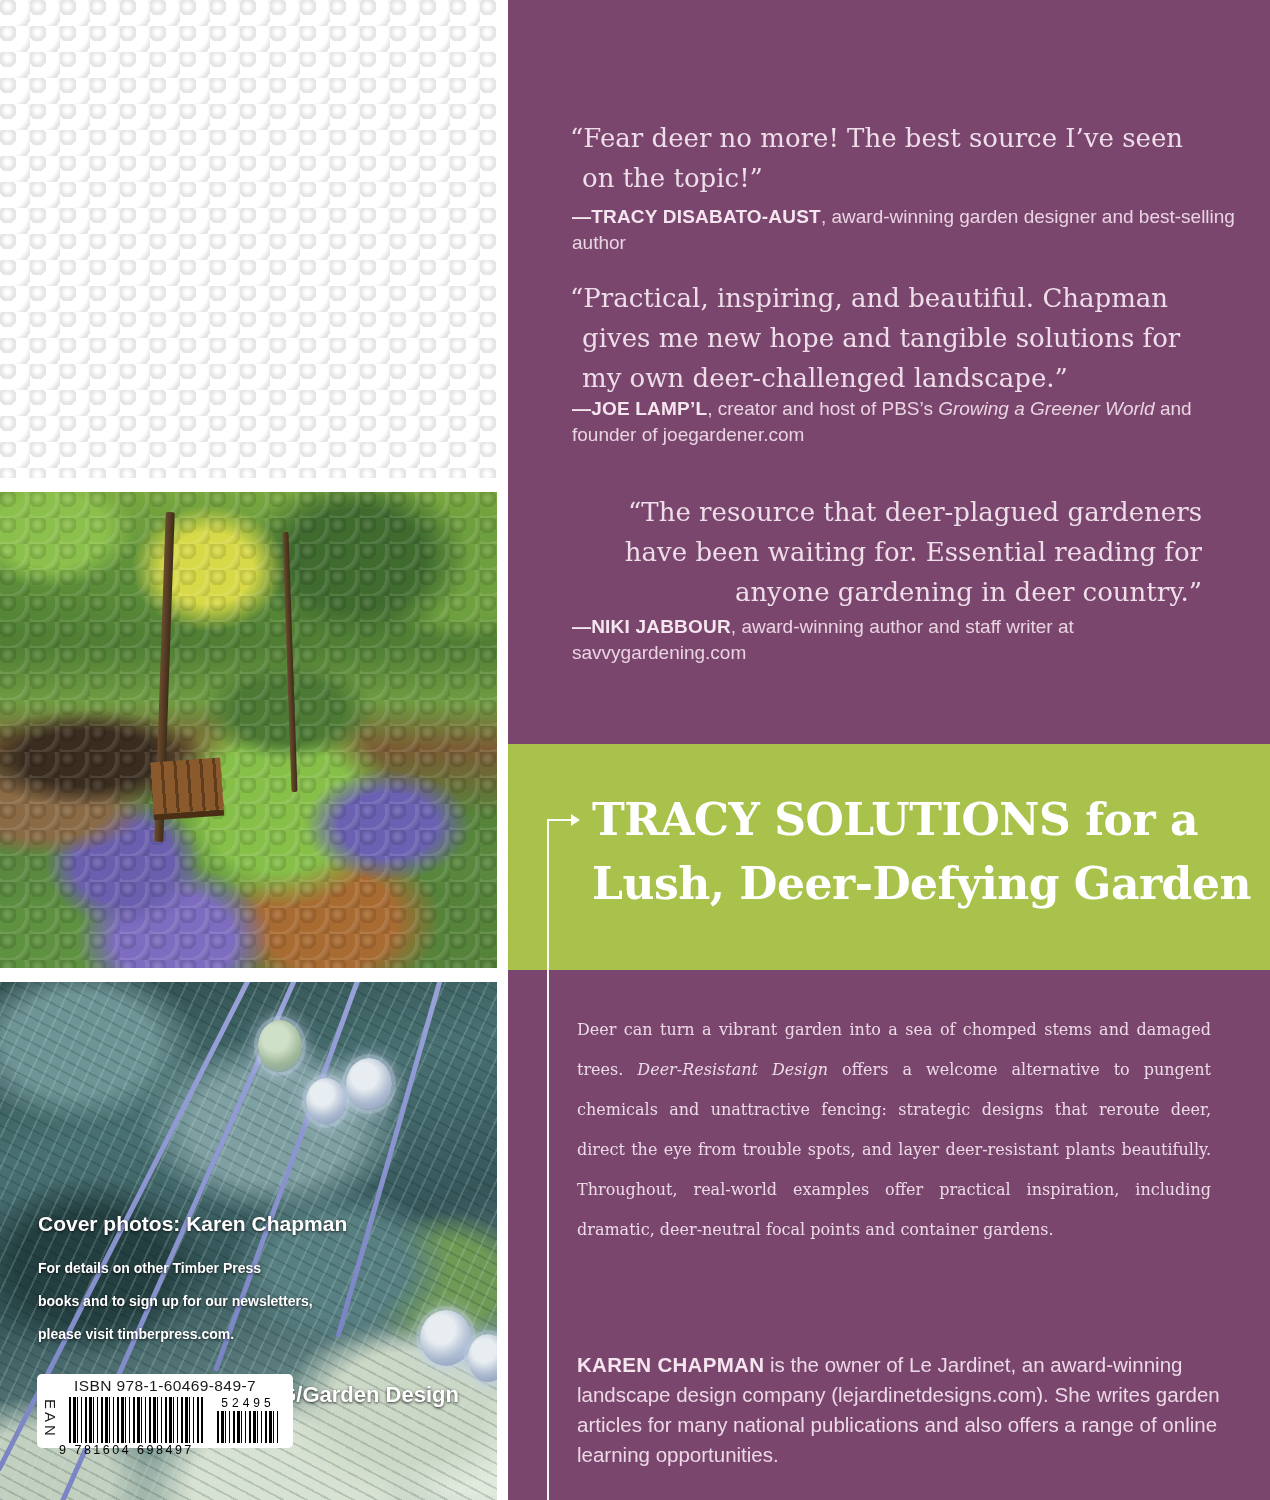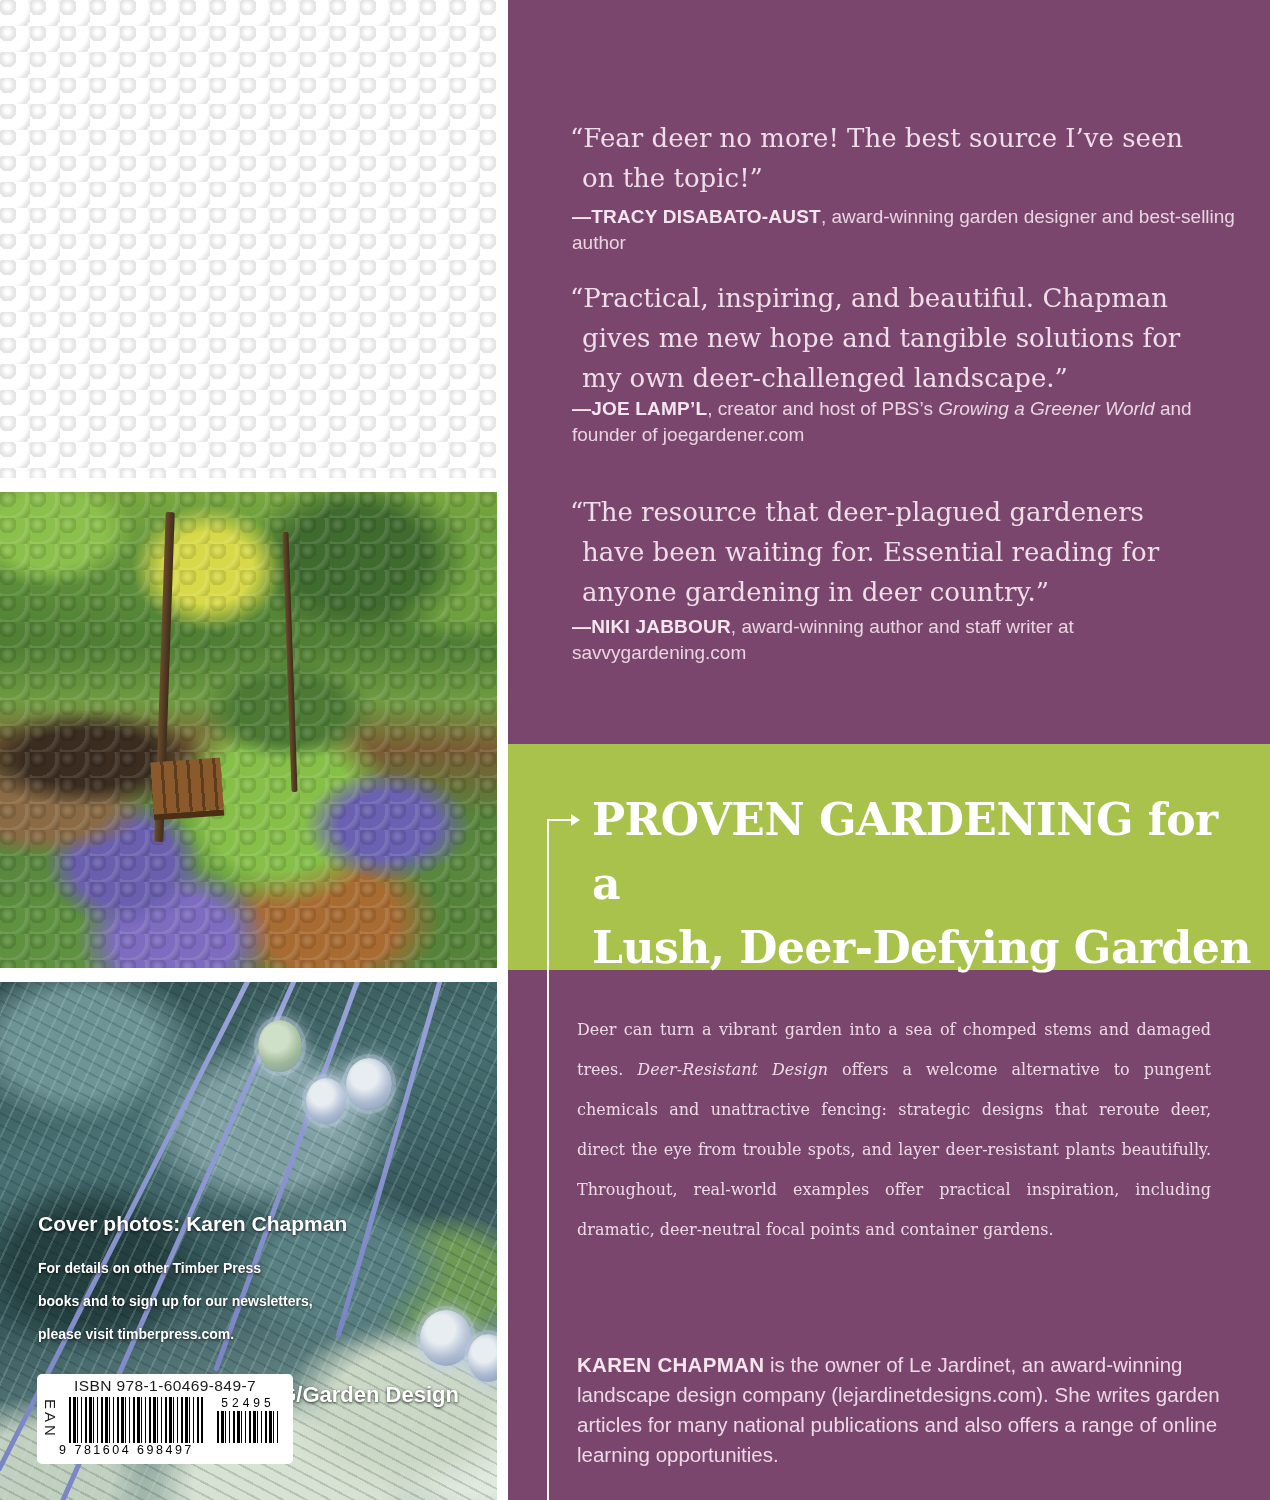--- a/index.html
+++ b/index.html
@@ -91,21 +91,21 @@
   .thistle.b4{left:420px;top:328px;width:52px;height:56px;}
   .thistle.b5{left:468px;top:352px;width:40px;height:48px;}
 
   
   .overlay-text{position:absolute;color:#ffffff;text-shadow:0 1px 3px rgba(0,0,0,0.8);font-weight:bold;}
   .credit{left:38px;top:1212px;font-size:21px;}
   .pubnote{left:38px;top:1252px;font-size:14px;line-height:33px;}
   .price-line{left:38px;top:1382px;font-size:22px;display:flex;gap:26px;}
 
   
-  .barcode-box{position:absolute;left:37px;top:1374px;width:256px;height:90px;background:#ffffff;border-radius:5px;color:#111;}
+  .barcode-box{position:absolute;left:37px;top:1374px;width:256px;height:74px;background:#ffffff;border-radius:5px;color:#111;}
   .isbn-line{position:absolute;top:3px;left:0;right:0;text-align:center;font-size:15.5px;letter-spacing:0.4px;color:#1a1a1a;}
   .ean-label{position:absolute;left:5px;top:25px;font-size:15px;letter-spacing:3px;writing-mode:vertical-rl;color:#1a1a1a;}
   .bars{background:
      repeating-linear-gradient(90deg,#000 0 2px,#fff 2px 4px,#000 4px 7px,#fff 7px 8px,#000 8px 9px,#fff 9px 12px,#000 12px 13px,#fff 13px 16px);}
   .bars-main{position:absolute;left:32px;top:23px;width:134px;height:46px;}
   .bars-addon{position:absolute;left:180px;top:37px;width:62px;height:32px;}
   .main-digits{position:absolute;left:22px;top:69px;font-size:12.5px;letter-spacing:2.5px;color:#000;}
   .addon-digits{position:absolute;left:178px;top:22px;width:66px;text-align:center;font-size:12px;letter-spacing:4px;color:#000;}
 
   
@@ -114,21 +114,21 @@
 
   .vline{position:absolute;left:39px;top:819px;width:2px;height:681px;background:rgba(255,255,255,0.95);}
   .harrow{position:absolute;left:39px;top:819px;width:26px;height:2px;background:rgba(255,255,255,0.95);}
   .arrowhead{position:absolute;left:63px;top:814px;width:0;height:0;
     border-top:6px solid transparent;border-bottom:6px solid transparent;border-left:9px solid rgba(255,255,255,0.95);}
 
   .quote{position:absolute;left:62px;width:632px;font-family:"DejaVu Serif",serif;
     font-size:26px;line-height:40px;color:var(--quote_text,#eedee9);padding-left:12px;text-indent:-12px;}
   .q1{top:118px;}
   .q2{top:278px;}
-  .q3{top:492px;}
+  .q3{top:492px;text-align:right;}
   .attr{position:absolute;left:64px;width:680px;font-size:19px;line-height:26px;color:var(--attr_text,#e9d4e1);}
   .attr b{color:#f4e5ef;letter-spacing:0.2px;}
   .attr i{font-style:italic;}
   .a1{top:204px;}
   .a2{top:396px;}
   .a3{top:614px;}
 
   .banner{position:absolute;left:84px;top:788px;width:660px;font-family:"DejaVu Serif",serif;
     font-weight:bold;font-size:44px;line-height:64px;color:var(--banner_text,#ffffff);letter-spacing:-0.5px;}
 
@@ -198,21 +198,21 @@
     <div class="quote q1">“Fear deer no more! The best source I’ve seen on the topic!”</div>
     <div class="attr a1"><b>—TRACY DISABATO-AUST</b><span>, award-winning garden designer and best-selling author</span></div>
 
     <div class="quote q2">“Practical, inspiring, and beautiful. Chapman gives me new hope and tangible solutions for my own deer-challenged landscape.”</div>
     <div class="attr a2"><b>—JOE LAMP’L</b><span>, creator and host of PBS’s </span><i>Growing a Greener World</i><span> and founder of joegardener.com</span></div>
 
     <div class="quote q3">“The resource that deer-plagued gardeners have been waiting for. Essential reading for anyone gardening in deer country.”</div>
     <div class="attr a3"><b>—NIKI JABBOUR</b><span>, award-winning author and staff writer at savvygardening.com</span></div>
 
     <div class="banner">
-      <div>PROVEN GARDENING for a</div>
+      <div>TRACY SOLUTIONS for a</div>
       <div>Lush, Deer-Defying Garden</div>
     </div>
 
     <div class="description"><span>Deer can turn a vibrant garden into a sea of chomped stems and damaged trees. </span><i>Deer-Resistant Design</i><span> offers a welcome alternative to pungent chemicals and unattractive fencing: strategic designs that reroute deer, direct the eye from trouble spots, and layer deer-resistant plants beautifully. Throughout, real-world examples offer practical inspiration, including dramatic, deer-neutral focal points and container gardens.</span></div>
 
     <div class="bio"><b>KAREN CHAPMAN</b><span> is the owner of Le Jardinet, an award-winning landscape design company (lejardinetdesigns.com). She writes garden articles for many national publications and also offers a range of online learning opportunities.</span></div>
   </div>
 
 </div>
 

